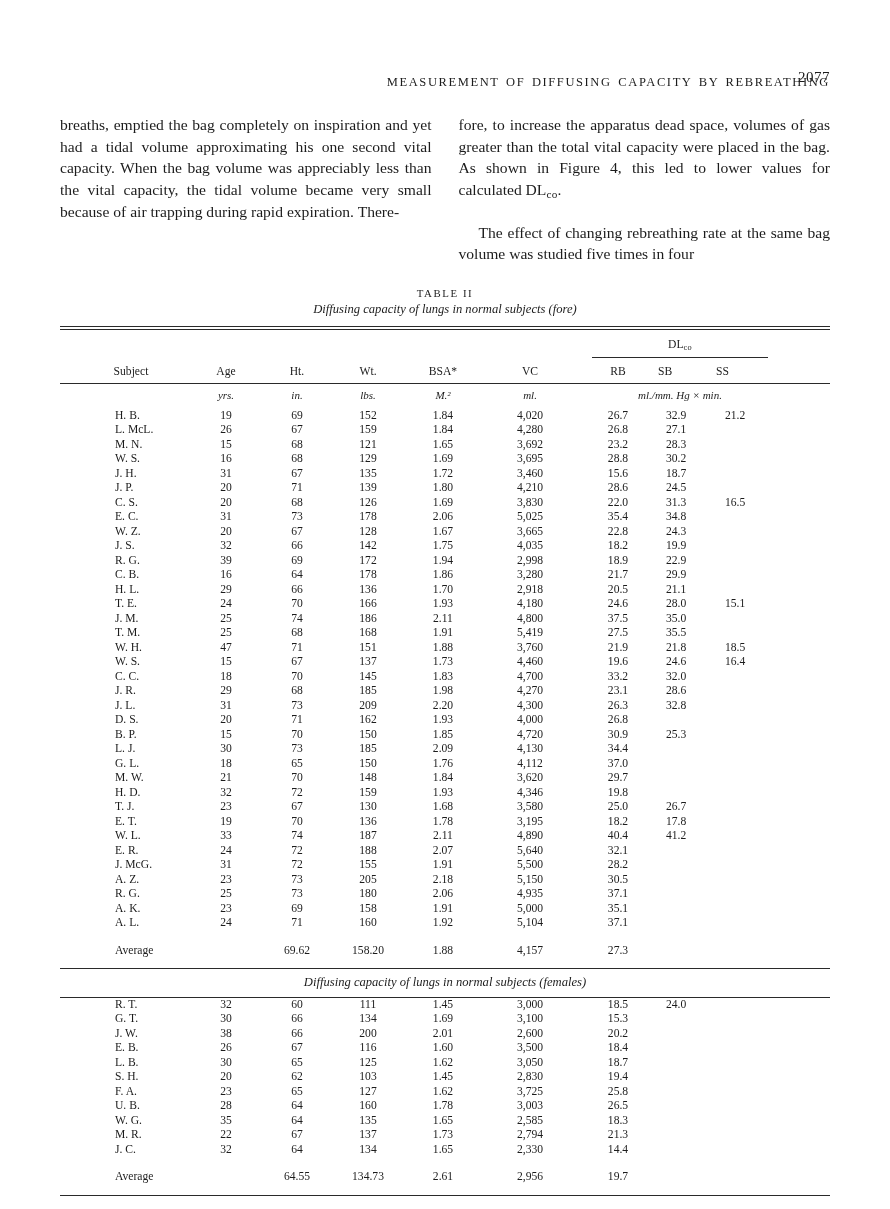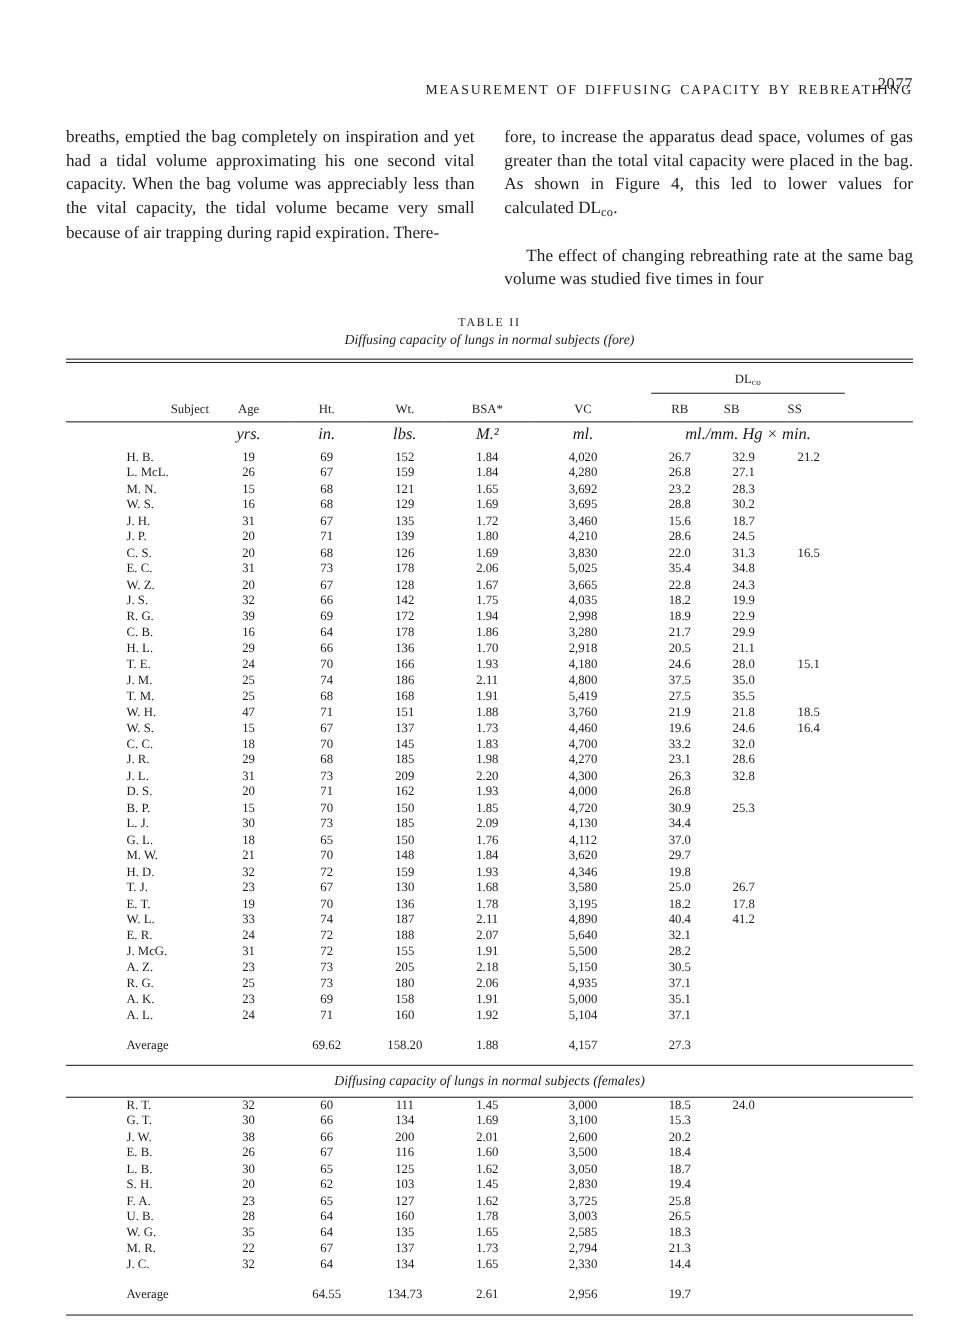--- a/index.html
+++ b/index.html
@@ -38,25 +38,25 @@
   table { width:770px; border-collapse:collapse; table-layout:fixed; font-size:11.6px; }
   th, td {
     font-weight:normal; text-align:center; padding:0;
     line-height:14.5px; vertical-align:bottom;
     white-space:nowrap; overflow:visible;
   }
   thead th { line-height:15px; }
   .grp-row th { padding-top:7px; }
   .dlco-wrap { border-bottom:1px solid #2a2a2a; margin:0 62px 0 14px; padding-bottom:2px; font-size:11.6px; }
   .hdr-row th { padding:6px 0 4px 0; border-bottom:1px solid #2a2a2a; }
-  .units-row td { font-style:italic; font-size:15px; padding:4px 0 6px 0; }
+  .units-row td { font-style:italic; font-size:11px; padding:4px 0 6px 0; }
   .units-dlco { padding-right:48px !important; }
 
   td.subject, th.subject-h { text-align:left; padding-left:55px; }
-  th.subject-h { text-align:right; padding-left:12px; }
+  th.subject-h { text-align:center; padding-left:12px; }
   .c-sb, .h-sb { text-align:left; padding-left:8px; }
   .c-ss, .h-ss { text-align:left; padding-left:9px; }
 
   tr.avg-row td { padding-top:13px; padding-bottom:10px; }
 
   .sep-cell { padding:0; }
   .sep-title { text-align:center; font-style:italic; font-size:12.6px; padding:6px 0 7px 0; }
 
   .footnote { margin-top:11px; font-size:12.2px; padding-left:16px; }
 </style>

